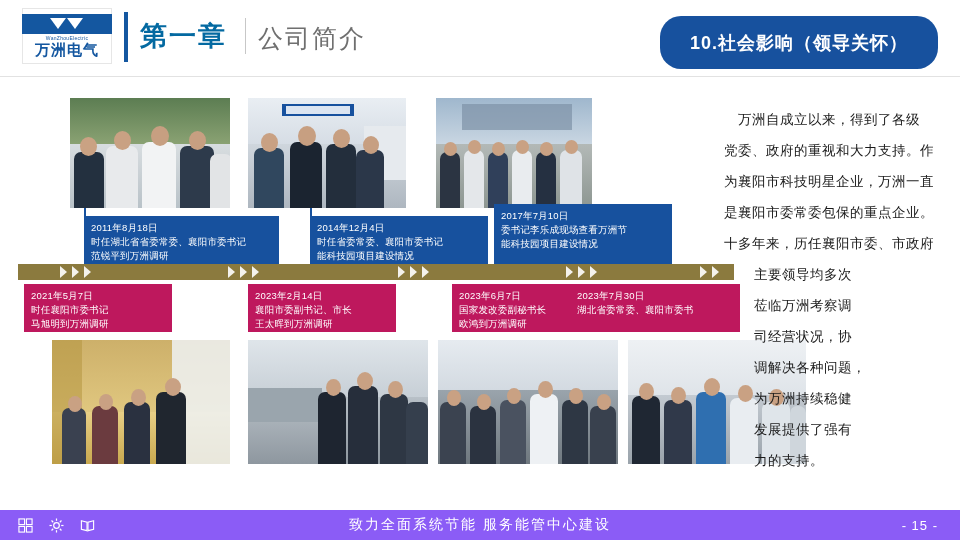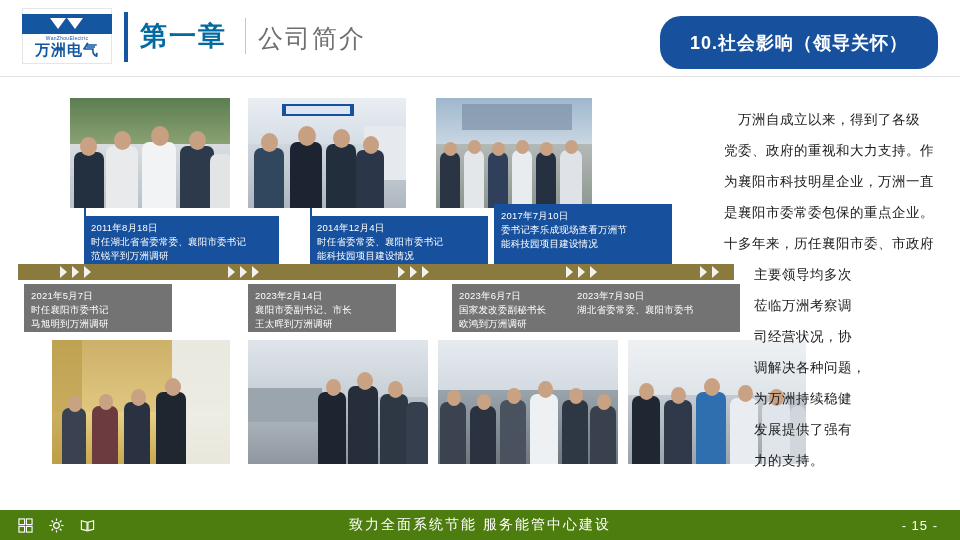--- a/index.html
+++ b/index.html
@@ -116,21 +116,21 @@
   
   .callout {
     position: absolute;
     background: #17519e;
     color: #ffffff;
     font-size: 9.5px;
     line-height: 14px;
     padding: 5px 7px;
     letter-spacing: .2px;
   }
-  .callout.down { background: #737373; }
+  .callout.down { background: #be185d; }
   .connector {
     position: absolute;
     width: 2px;
     background: #17519e;
   }
   
   .right-text {
     position: absolute;
     right: 18px; top: 104px;
     width: 218px;
@@ -140,21 +140,21 @@
     text-align: justify;
     letter-spacing: .5px;
   }
   .right-text .l { display: block; white-space: nowrap; }
   .right-text .ind1 { padding-left: 14px; }
   .right-text .ind2 { padding-left: 30px; }
   
   .footer {
     position: absolute; left: 0; bottom: 0;
     width: 960px; height: 30px;
-    background: #4d7c0f;
+    background: #8b5cf6;
     display: flex; align-items: center;
   }
   .footer-icons {
     display: flex; align-items: center; gap: 16px;
     margin-left: 18px;
   }
   .ficon { width: 15px; height: 15px; display:block; }
   .footer-center {
     position: absolute; left: 0; right: 0;
     text-align: center;

